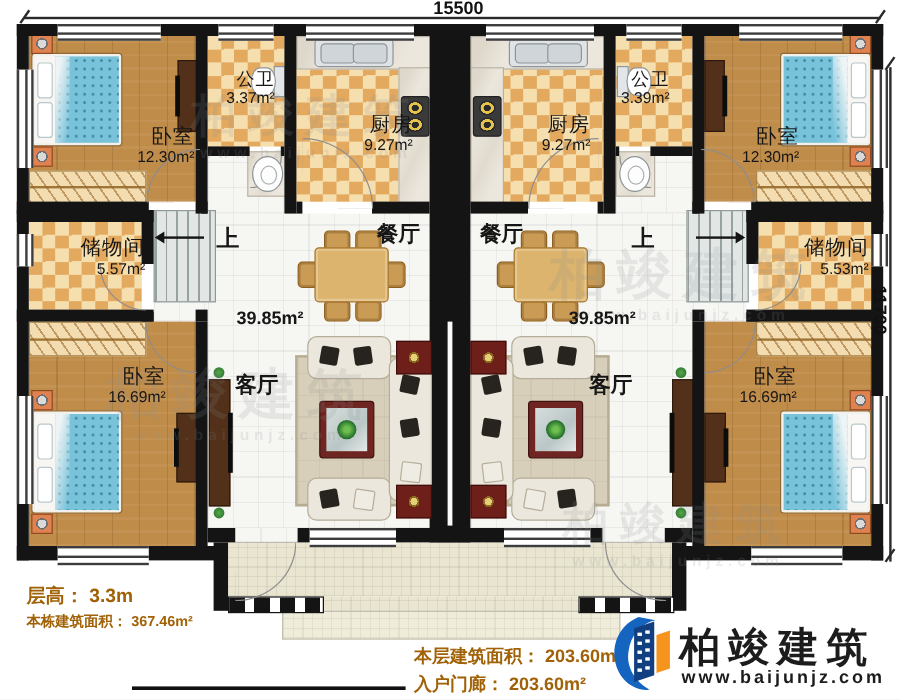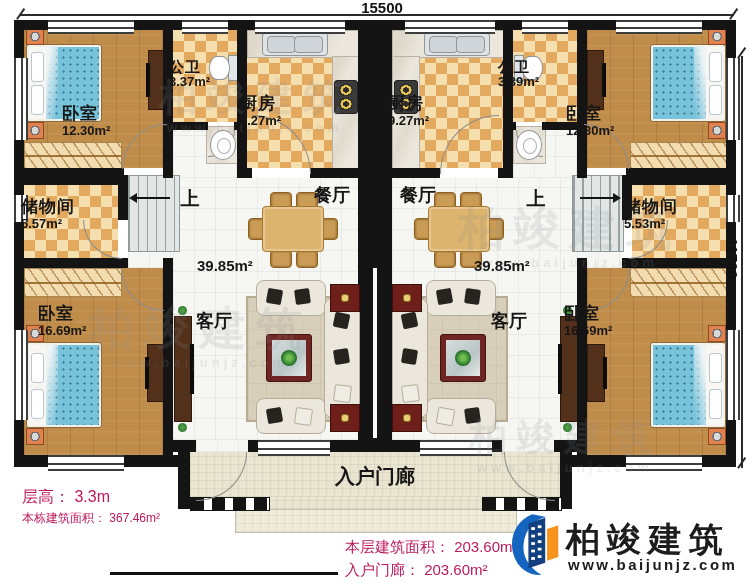--- a/index.html
+++ b/index.html
@@ -54,38 +54,38 @@
   .rug{background:#d8cfba;border:2px solid #b7ac92;background-image:repeating-linear-gradient(90deg,rgba(0,0,0,.04) 0 1px,transparent 1px 18px),repeating-linear-gradient(0deg,rgba(0,0,0,.04) 0 1px,transparent 1px 18px)}
   .sofa{background:#ebe7dc;border:1.5px solid #b5ad99;border-radius:8px}
   .cush{position:absolute;background:#27241f;border-radius:2px;width:15px;height:15px}
   .cush.lt{background:#efece4;border:1px solid #b5ad99}
   .sidetable{background:#6e1f19;border:1px solid #3c0f0c;background-image:radial-gradient(circle at 50% 50%,#e7cf7a 0 3px,#8a6a1f 3px 4.5px,rgba(0,0,0,0) 4.5px)}
   .ctable{background:#6f2521;border:1px solid #401210;border-radius:3px}
   .cglass{position:absolute;left:5px;right:5px;top:5px;bottom:5px;background:linear-gradient(135deg,#d6dedd,#b9c6c5 60%,#e4eae9)}
   .cplant{position:absolute;left:50%;top:50%;width:16px;height:16px;margin:-8px 0 0 -8px;border-radius:50%;background:radial-gradient(#6fbf4f 20%,#1f6b2a 70%)}
   .steps{position:absolute;background:repeating-linear-gradient(90deg,#141414 0 13px,#fff 13px 21px);border:1px solid #141414;z-index:2}
   
-  .rlabel{position:absolute;text-align:left;color:#161616;font-weight:bold;line-height:1.15;z-index:5}
+  .rlabel{position:absolute;text-align:right;color:#161616;font-weight:normal;line-height:1.15;z-index:5}
   .rname{font-size:17px;letter-spacing:1px}
   .rname.sm{font-size:15px}
   .rarea{font-size:13px}
   .single{position:absolute;text-align:center;color:#161616;font-weight:bold;z-index:5}
   
   .sline{position:absolute;background:#141414;z-index:2}
   .tri{position:absolute;width:0;height:0;z-index:2}
   
   .dim{position:absolute;background:#2a2a2a;z-index:5}
   .tick{position:absolute;width:13px;height:1.6px;background:#2a2a2a;transform:rotate(-55deg);z-index:5}
   .dimtext{position:absolute;color:#111;font-weight:bold;font-size:15px;z-index:5}
   
   .wm{position:absolute;color:#8a8f94;opacity:.16;text-align:center;font-weight:bold;z-index:4;pointer-events:none}
   .wm .big{font-size:46px;letter-spacing:10px;line-height:1}
   .wm .small{font-size:13px;letter-spacing:4px;margin-top:4px}
   
-  .ftext{position:absolute;color:#be185d;font-weight:normal;z-index:5}
+  .ftext{position:absolute;color:#a16207;font-weight:bold;z-index:5}
   .title-underline{position:absolute;background:#111;height:3px;z-index:5}
   .brandname{position:absolute;color:#1c1c1c;font-weight:bold;font-size:34px;letter-spacing:7px;z-index:5}
   .brandsite{position:absolute;color:#1c1c1c;font-weight:bold;font-size:15px;letter-spacing:2.5px;z-index:5}
 </style>
 </head>
 <body>
 
 <div class="canvas">
 
   <div class="dim" style="left:20px;top:14px;width:714px;height:1.6px"></div>
@@ -421,21 +421,20 @@
   <div class="single" style="left:191px;top:309px;width:46px;font-size:18px">客厅</div>
   <div class="single" style="left:486px;top:309px;width:46px;font-size:18px">客厅</div>
   <div class="rlabel" style="left:38px;top:304px;width:100px">
     <div class="rname">卧室</div>
     <div class="rarea">16.69m²</div>
   </div>
   <div class="rlabel" style="left:564px;top:304px;width:100px">
     <div class="rname">卧室</div>
     <div class="rarea">16.69m²</div>
   </div>
-  <div class="single" style="left:327px;top:463px;width:96px;font-size:20px">入户门廊</div>
 
   <div class="ftext" style="left:22px;top:487px;font-size:16px">层高： 3.3m</div>
   <div class="ftext" style="left:22px;top:510px;font-size:12px">本栋建筑面积： 367.46m²</div>
   <div class="title-underline" style="left:110px;top:572px;width:228px"></div>
   <div class="ftext" style="left:345px;top:538px;font-size:15px">本层建筑面积： 203.60m²</div>
   <div class="ftext" style="left:345px;top:561px;font-size:15px">入户门廊： 203.60m²</div>
 
   <div class="abs" style="left:506px;top:510px;width:56px;height:68px;z-index:5">
     <svg width="56" height="68" viewBox="0 0 60 72">
       <path d="M28 4 C8 12 0 36 12 56 C18 65 28 70 38 69 C24 61 17 48 19 35 C21 20 30 10 43 7 Z" fill="#1565c0"></path>

